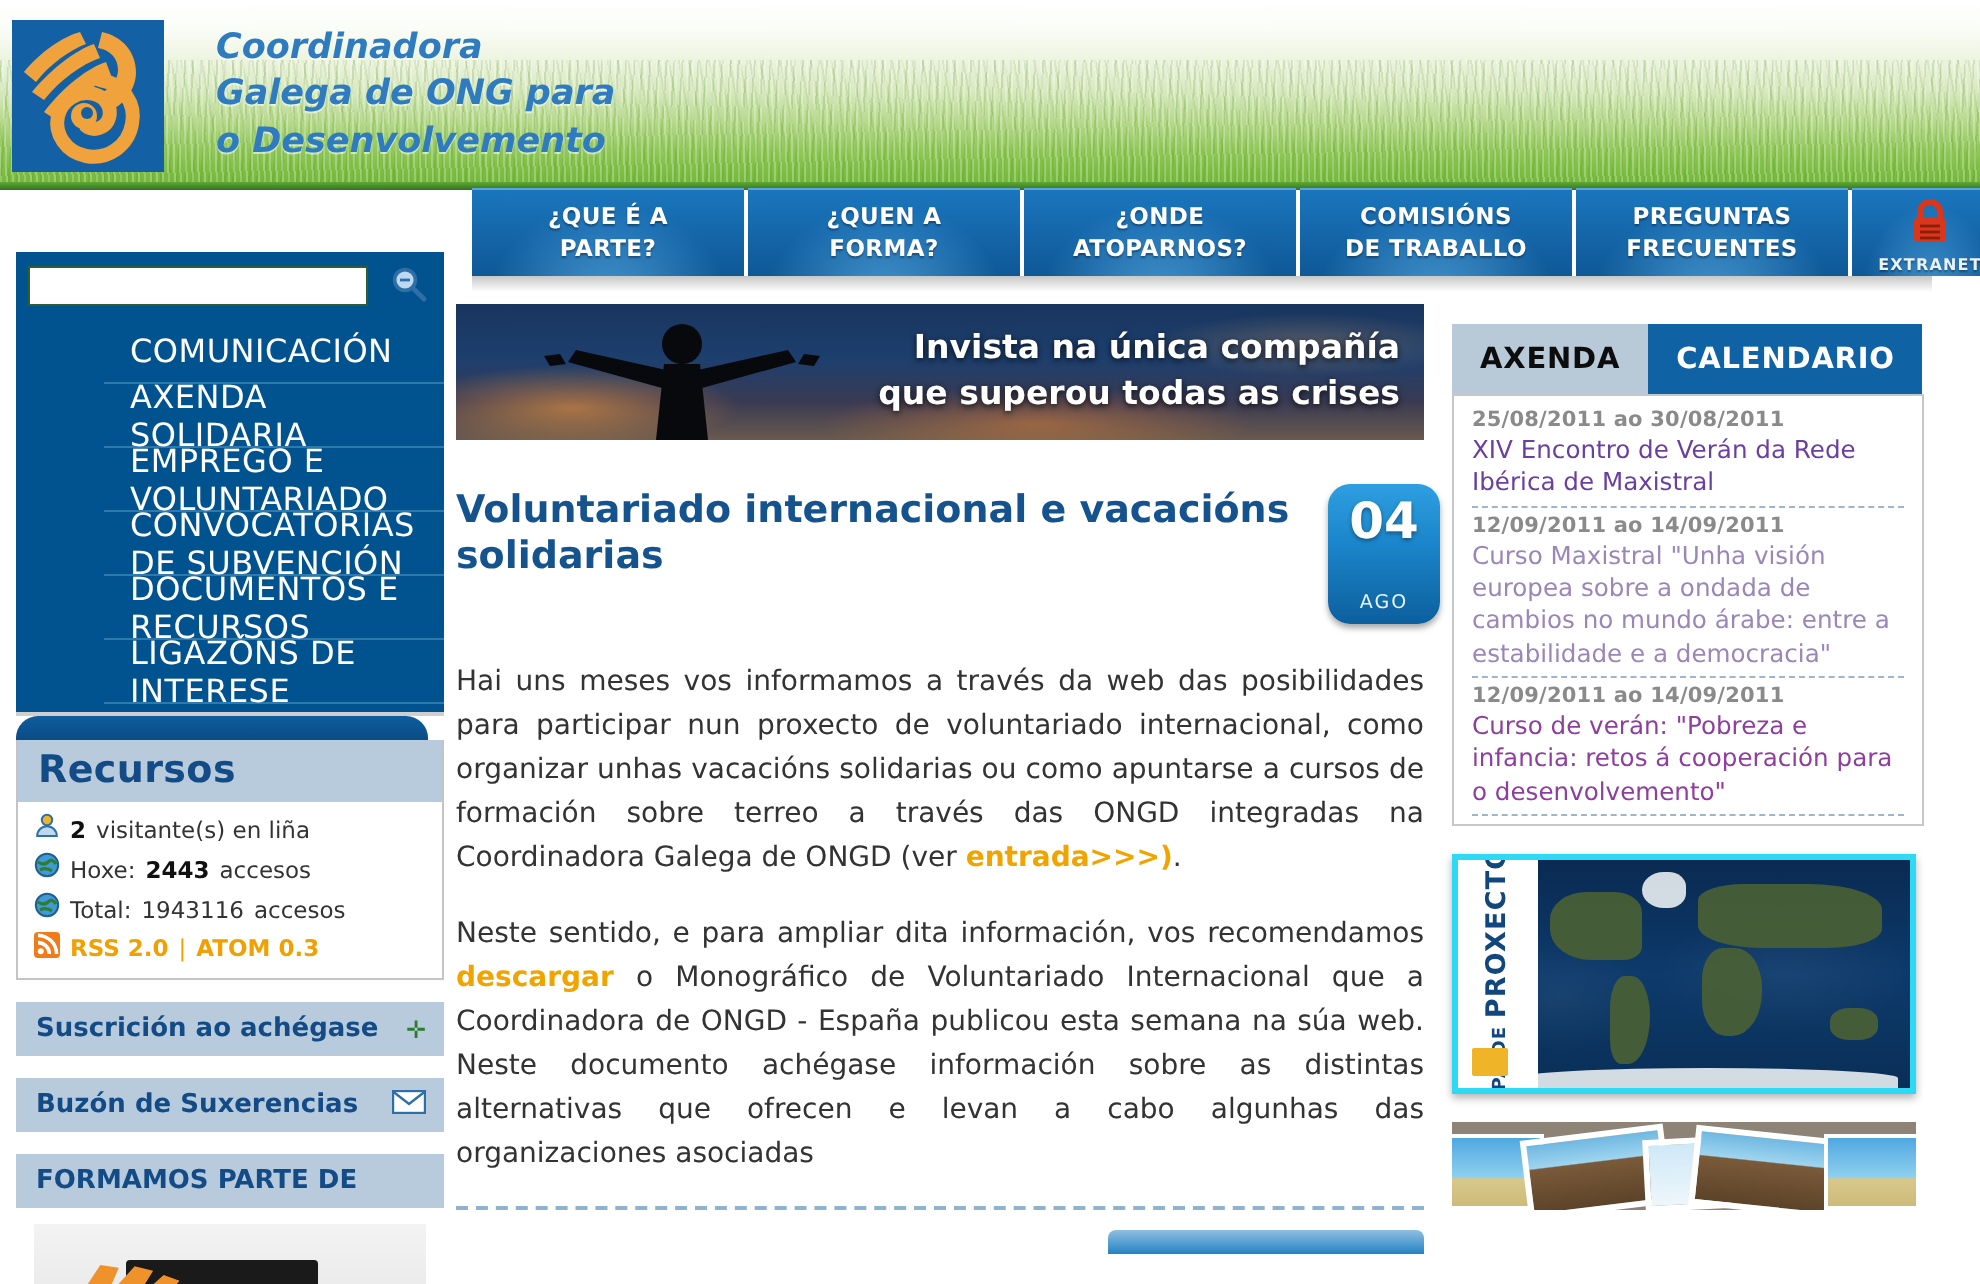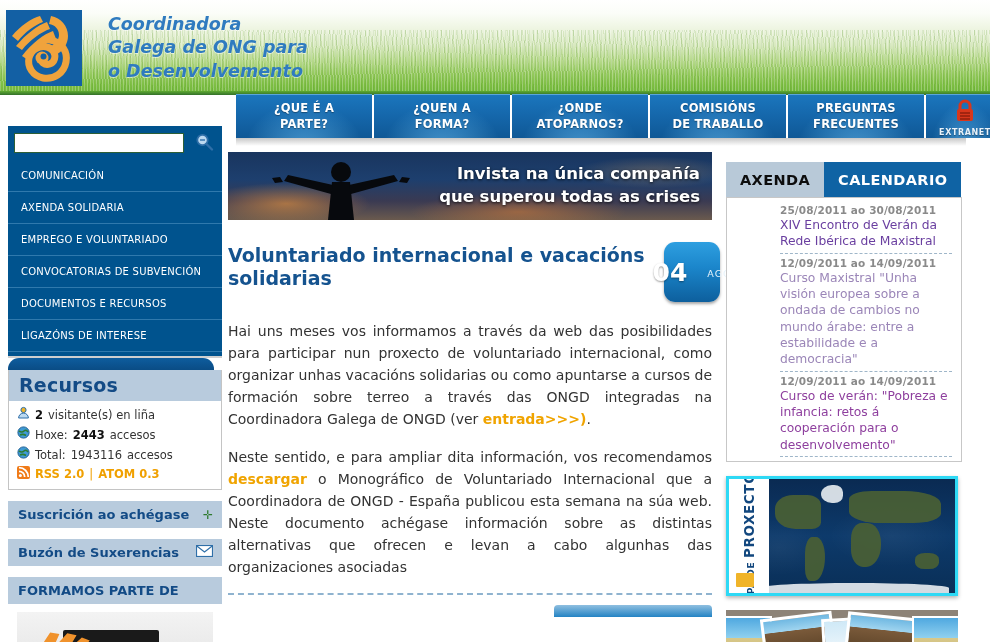--- a/index.html
+++ b/index.html
@@ -144,24 +144,25 @@
     cursor: pointer;
     background: transparent; border: none;
   }
 
   .side-menu { background: #00538e; }
   .side-item {
     height: 32px;
     display: flex; align-items: center;
     padding-left: 13px;
     color: #ffffff;
-    font-size: 10px;
+    font-size: 16px;
     letter-spacing: .25px;
     border-bottom: 1px solid #2f79ad;
     cursor: pointer;
+    margin-left: 44px;
   }
   .side-item:last-child { border-bottom: none; }
   .side-menu-foot {
     height: 6px;
     background: #00538e;
     border-bottom: 2px solid #cfcfcf;
   }
 
   
   .recursos-tabtop {
@@ -285,25 +286,25 @@
   .article-title {
     flex: 1;
     color: #15538f;
     font-size: 19px;
     font-weight: bold;
     line-height: 1.22;
     padding-top: 2px;
   }
   .date-badge {
     flex: 0 0 56px;
-    width: 56px; height: 60px;
+    width: 56px; height: 70px;
     border-radius: 11px;
     background: linear-gradient(to bottom, #2e9fe0 0%, #1b86cb 42%, #0d5f9d 100%);
     box-shadow: 0 2px 3px rgba(0,0,0,.35);
-    display: flex; flex-direction: row;
+    display: flex; flex-direction: column;
     align-items: center; justify-content: center;
     color: #ffffff;
     gap: 20px;
   }
   .date-badge .d {
     font-size: 25px; font-weight: bold; line-height: 1;
     text-shadow: 0 1px 2px rgba(0,0,0,.4);
   }
   .date-badge .m {
     font-size: 9.5px; letter-spacing: 1px; margin-top: 3px;
@@ -350,21 +351,21 @@
     padding: 0 14px;
   }
   .tab.active { background: #b8c9d8; color: #0d0d0d; }
   .tab.inactive { background: #0f63a4; color: #ffffff; }
 
   .agenda-box {
     border: 1px solid #c7c7c7;
     background: #ffffff;
     padding: 6px 9px 4px;
   }
-  .event { padding-bottom: 3px; margin-bottom: 3px; border-bottom: 1px dashed #9fb6c9; margin-left: 44px; }
+  .event { padding-bottom: 3px; margin-bottom: 3px; border-bottom: 1px dashed #9fb6c9; }
   .event:last-child { margin-bottom: 0; }
   .event .ev-date {
     font-size: 10.5px; font-weight: bold; color: #8a8a8a;
     letter-spacing: .1px; margin-bottom: 1px;
   }
   .event .ev-title {
     font-size: 12.3px; line-height: 1.33; cursor: pointer;
   }
   .event.e1 .ev-title { color: #6a3fa0; }
   .event.e2 .ev-title { color: #9b86b8; }

